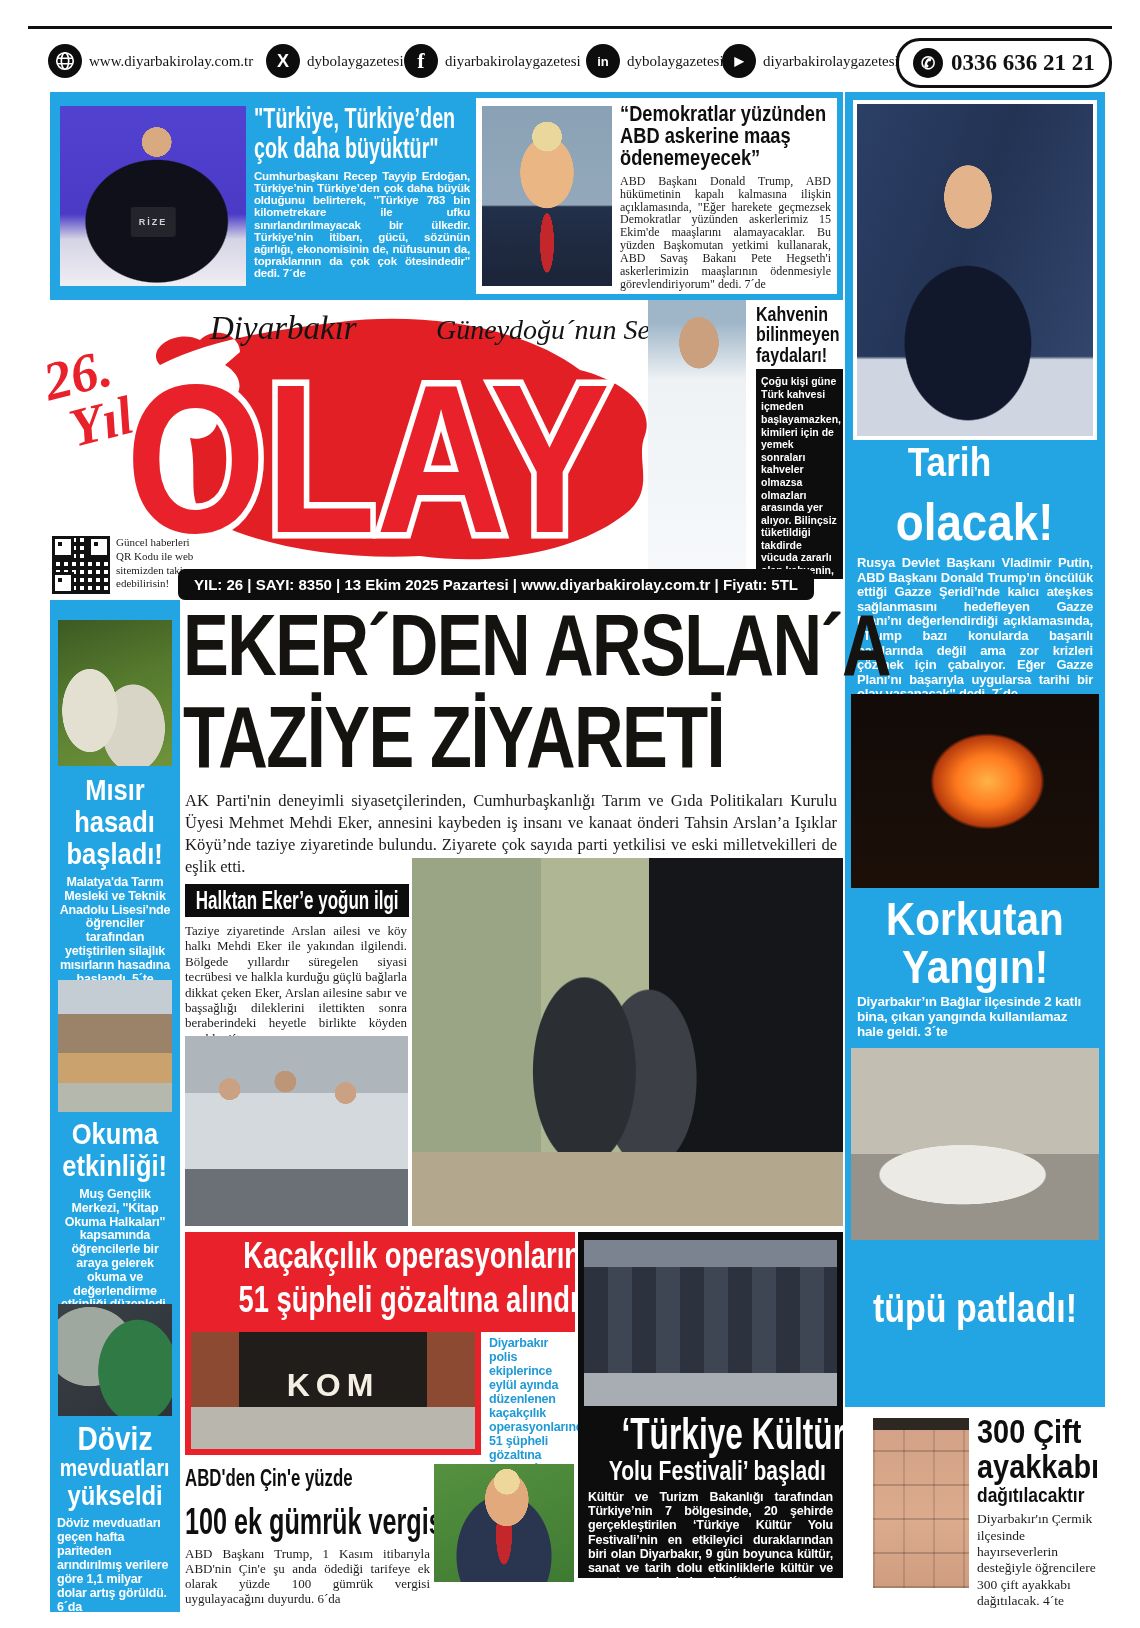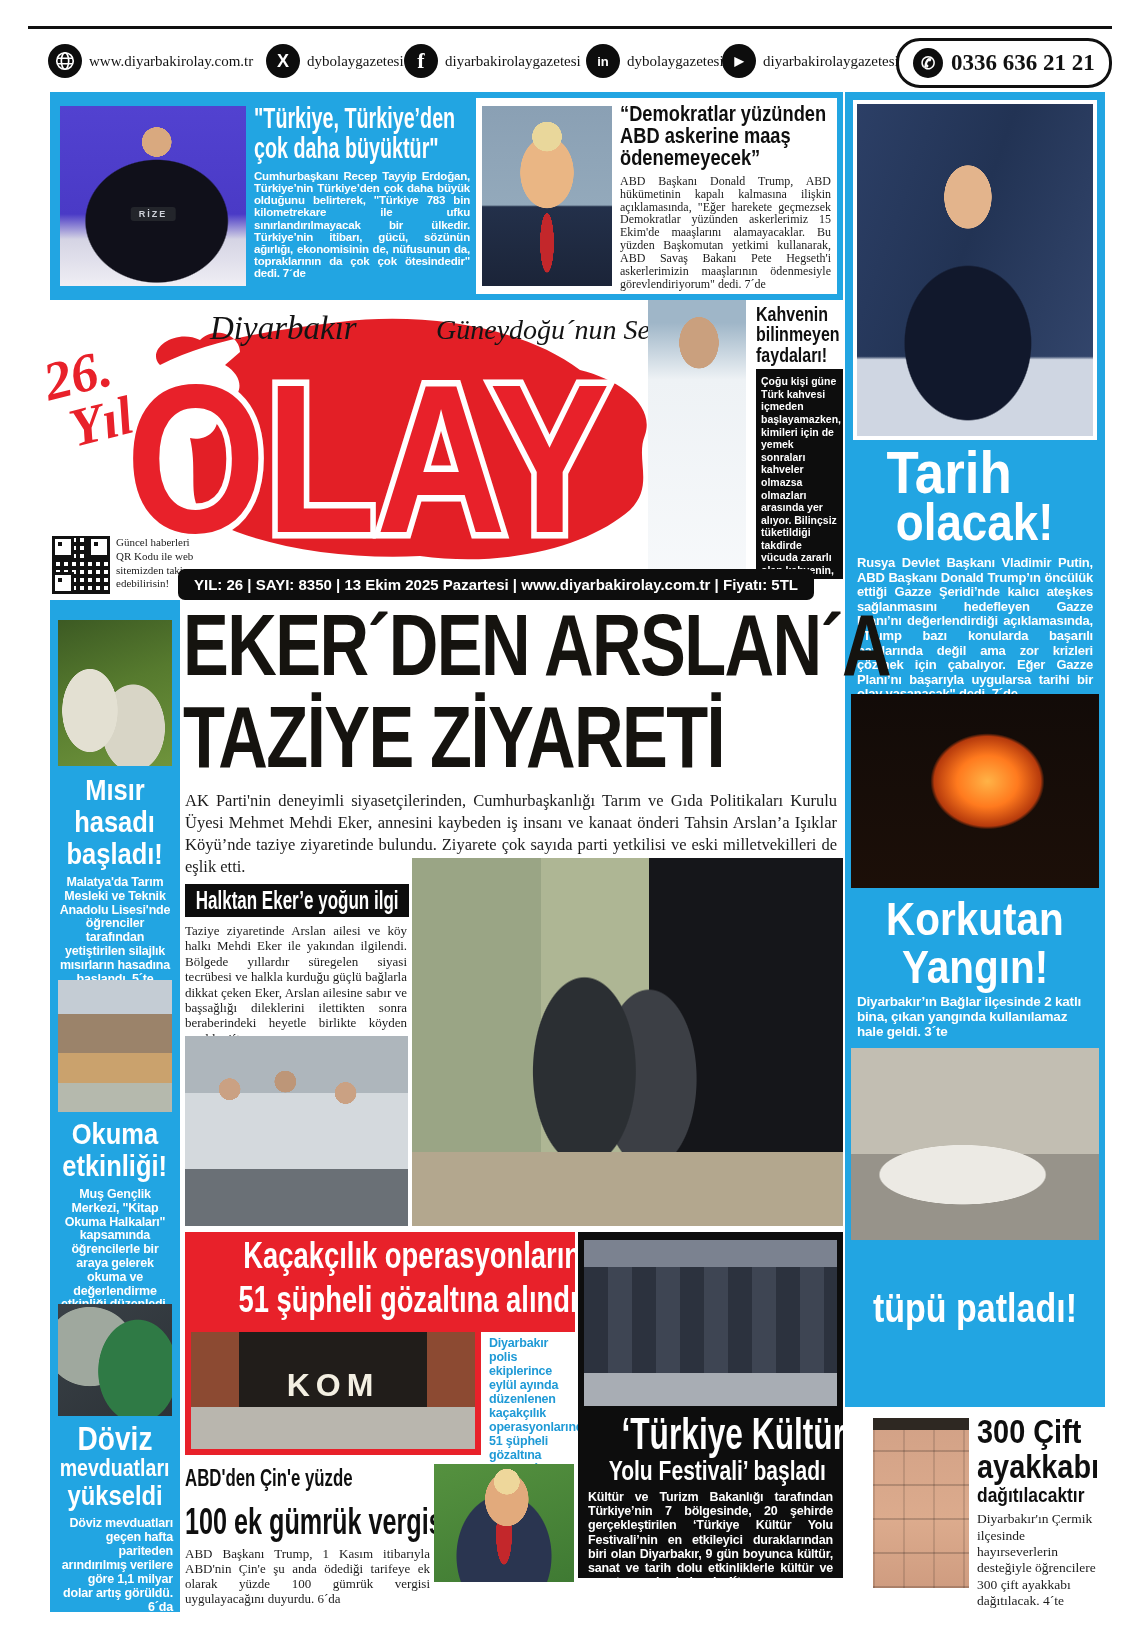--- a/index.html
+++ b/index.html
@@ -31,21 +31,21 @@
   .blk{background:#0d0d0d}
   .redbg{background:#e8212a}
 
   
   .ph{position:absolute;overflow:hidden;background:#999}
   .ph-erdogan{background:
     radial-gradient(circle 15px at 52% 20%,#d9a97f 98%,transparent),
     radial-gradient(ellipse 72px 62px at 52% 64%,#10101a 98%,transparent),
     linear-gradient(180deg,#5242d0 0%,#4a3ac6 60%,#d5d4e4 74%,#efeef4 100%)}
   .podium{position:absolute;left:50%;top:56%;transform:translateX(-50%);background:#23252b;color:#cfd2da;
-    font-size:9px;font-weight:bold;padding:2px 8px;border-radius:3px;letter-spacing:2px}
+    font-size:9px;font-weight:bold;padding:10px 8px;border-radius:3px;letter-spacing:2px}
   .ph-trump1{background:
     radial-gradient(circle 15px at 50% 17%,#e9d79b 98%,transparent),
     radial-gradient(ellipse 27px 36px at 50% 37%,#eab684 98%,transparent),
     radial-gradient(ellipse 7px 30px at 50% 76%,#c3272b 98%,transparent),
     linear-gradient(180deg,#8aa0b4 0%,#93a9bb 55%,#23304a 56%,#1b2438 100%)}
   .ph-putin{background:
     radial-gradient(ellipse 24px 32px at 47% 28%,#e3b48c 98%,transparent),
     radial-gradient(ellipse 64px 78px at 47% 72%,#11182c 98%,transparent),
     linear-gradient(180deg,transparent 76%,#cfd6e2 77%),
     linear-gradient(110deg,#2c3f66 0%,#223354 45%,#35486f 100%)}
@@ -171,21 +171,21 @@
           <span>ABD askerine maaş</span><br>
           <span>ödenemeyecek”</span>
         </div>
         <div class="serif-body jc" style="margin-top:5px;font-size:12px;line-height:12.9px">ABD Başkanı Donald Trump, ABD hükümetinin kapalı kalmasına ilişkin açıklamasında, "Eğer harekete geçmezsek Demokratlar yüzünden askerlerimiz 15 Ekim'de maaşlarını alamayacaklar. Bu yüzden Başkomutan yetkimi kullanarak, ABD Savaş Bakanı Pete Hegseth'i askerlerimizin maaşlarının ödenmesiyle görevlendiriyorum" dedi. 7´de</div>
       </div>
     </div>
   </div>
 
   <div class="abs blue" style="left:845px;top:92px;width:260px;height:1315px">
     <div class="ph ph-putin" style="left:8px;top:8px;width:236px;height:332px;border:4px solid #fff"></div>
-    <div class="hl abs" style="left:0;top:350px;width:208px;font-size:60px;--sx:.88"><span>Tarih</span></div>
+    <div class="hl abs" style="left:0;top:350px;width:208px;font-size:40px;--sx:.88"><span>Tarih</span></div>
     <div class="hl abs" style="left:0;top:404px;width:260px;font-size:52px;--sx:.88"><span>olacak!</span></div>
     <div class="blue-body jc abs" style="left:12px;top:464px;width:236px;font-size:13px;line-height:14.6px">Rusya Devlet Başkanı Vladimir Putin, ABD Başkanı Donald Trump’ın öncülük ettiği Gazze Şeridi’nde kalıcı ateşkes sağlanmasını hedefleyen Gazze Planı’nı değerlendirdiği açıklamasında, "Trump bazı konularda başarılı bazılarında değil ama zor krizleri çözmek için çabalıyor. Eğer Gazze Planı’nı başarıyla uygularsa tarihi bir olay yaşanacak" dedi. 7´de</div>
 
     <div class="ph ph-fire" style="left:6px;top:602px;width:248px;height:194px"></div>
     <div class="hl abs" style="left:0;top:804px;width:260px;font-size:46px;--sx:.88"><span>Korkutan</span></div>
     <div class="hl abs" style="left:0;top:852px;width:260px;font-size:46px;--sx:.88"><span>Yangın!</span></div>
     <div class="blue-body abs" style="left:12px;top:902px;width:236px;font-size:13.5px;line-height:15px">Diyarbakır’ın Bağlar ilçesinde 2 katlı bina, çıkan yangında kullanılamaz hale geldi. 3´te</div>
 
     <div class="ph ph-car" style="left:6px;top:956px;width:248px;height:192px"></div>
     <div class="hl abs" style="left:0;top:1196px;width:260px;font-size:40px;--sx:.85"><span>tüpü patladı!</span></div>
@@ -287,16 +287,16 @@
     <div class="hl abs" style="left:0;top:518px;width:130px;font-size:30px;line-height:32px;--sx:.85">
       <span>Okuma</span><br>
       <span>etkinliği!</span>
     </div>
     <div class="blue-body abs" style="left:7px;top:588px;width:116px;font-size:12.5px;line-height:13.8px;text-align:center">Muş Gençlik Merkezi, "Kitap Okuma Halkaları" kapsamında öğrencilerle bir araya gelerek okuma ve değerlendirme etkinliği düzenledi. 5´te</div>
 
     <div class="ph ph-money" style="left:8px;top:704px;width:114px;height:112px"></div>
     <div class="hl abs" style="left:0;top:822px;width:130px;font-size:33px;line-height:34px;--sx:.85"><span>Döviz</span></div>
     <div class="hl abs" style="left:0;top:856px;width:130px;font-size:23px;line-height:25px;--sx:.85"><span>mevduatları</span></div>
     <div class="hl abs" style="left:0;top:881px;width:130px;font-size:28px;line-height:30px;--sx:.85"><span>yükseldi</span></div>
-    <div class="blue-body abs" style="left:7px;top:916px;width:116px;font-size:12.5px;line-height:14px;text-align:right">Döviz mevduatları geçen hafta pariteden arındırılmış verilere göre 1,1 milyar dolar artış görüldü. 6´da</div>
+    <div class="blue-body abs" style="left:7px;top:916px;width:116px;font-size:12.5px;line-height:14px;text-align:left">Döviz mevduatları geçen hafta pariteden arındırılmış verilere göre 1,1 milyar dolar artış görüldü. 6´da</div>
   </div>
 
 </div>
 
 </body></html>

